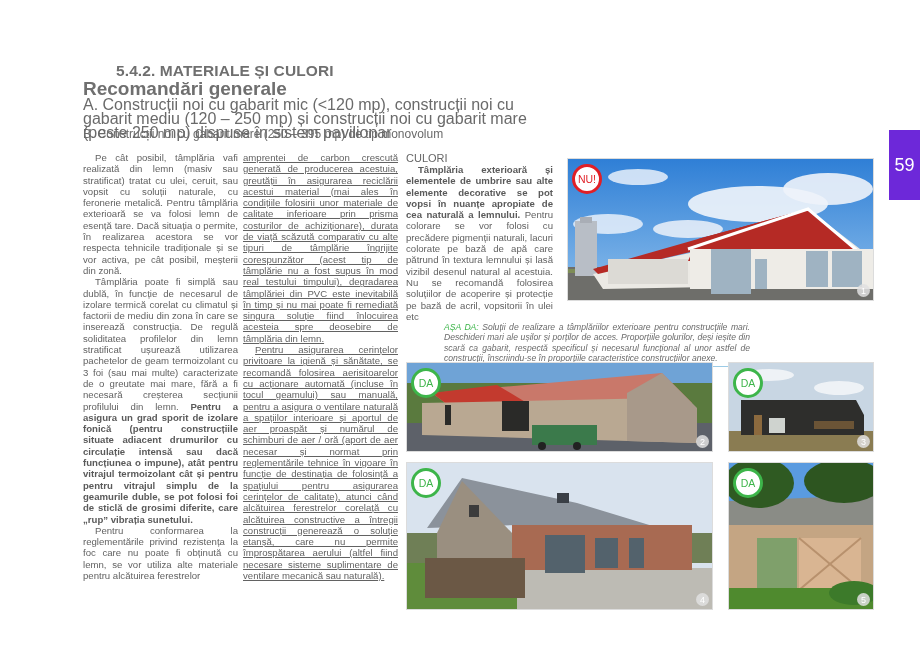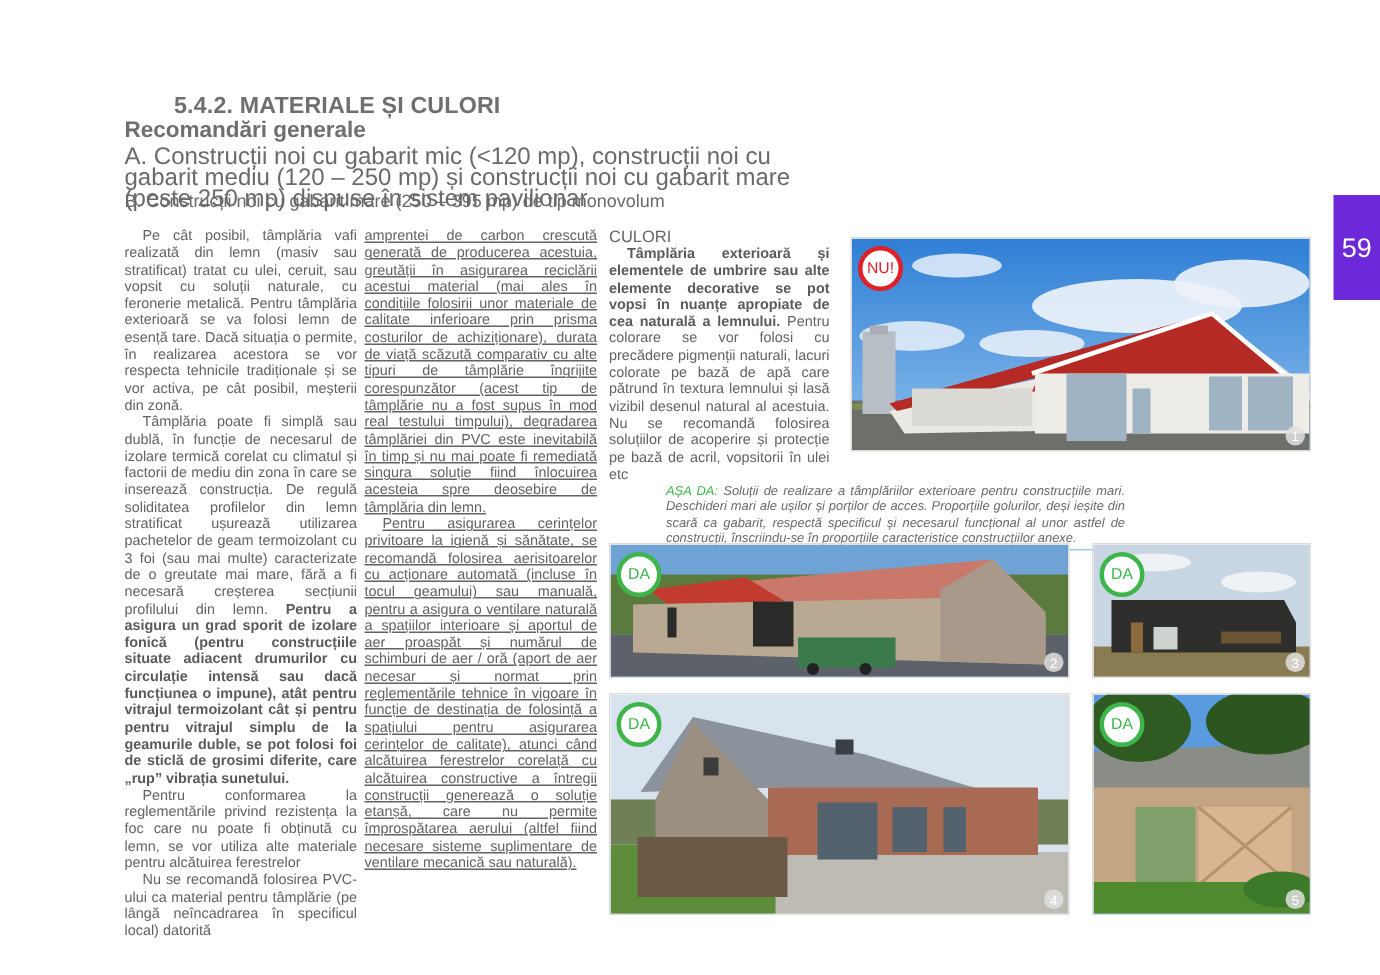--- a/index.html
+++ b/index.html
@@ -1,20 +1,20 @@
 <!DOCTYPE html>
 <html><head>
   <meta charset="utf-8">
   <style>
     * { box-sizing: border-box; margin: 0; padding: 0; }
     html, body { width: 920px; height: 650px; background: #ffffff; overflow: hidden; }
     body { position: relative; font-family: "Liberation Sans", sans-serif; color: #555555; }
 
     .section-title { position: absolute; left: 83px; top: 62px; font-size: 15.5px; font-weight: bold; color: #6f6f6f; letter-spacing: 0.1px; margin-left: 33px; }
-    .page-title { position: absolute; left: 83px; top: 78px; font-size: 15px; font-weight: bold; color: #6f6f6f; }
+    .page-title { position: absolute; left: 83px; top: 78px; font-size: 19px; font-weight: bold; color: #6f6f6f; }
     .subtitle-a { position: absolute; left: 83px; top: 98px; width: 475px; font-size: 16px; line-height: 14px; color: #6a6a6a; }
     .subtitle-b { position: absolute; left: 83px; top: 127px; width: 475px; font-size: 12px; line-height: 14px; color: #6a6a6a; }
 
     .col { position: absolute; top: 152px; width: 155px; font-size: 9.6px; line-height: 11.3px; color: #626262; text-align: justify; }
     .col p { text-indent: 12px; }
     .col b { color: #5a5a5a; }
     .col1 { left: 83px; }
     .col2 { left: 243px; text-decoration: underline; }
     .col3 { left: 406px; width: 147px; top: 152px; }
     .culori-head { font-size: 11px; color: #666666; text-indent: 0 !important; margin-bottom: 0; line-height: 12px; }
@@ -41,21 +41,20 @@
 
 <div class="section-title">5.4.2. MATERIALE ȘI CULORI</div>
 <div class="page-title">Recomandări generale</div>
 <div class="subtitle-a">A. Construcții noi cu gabarit mic (&lt;120 mp), construcții noi cu gabarit mediu (120 – 250 mp) și construcții noi cu gabarit mare (peste 250 mp) dispuse în sistem pavilionar</div>
 <div class="subtitle-b">B. Construcții noi cu gabarit mare (250 – 395 mp) de tip monovolum</div>
 
 <div class="col col1">
   <p>Pe cât posibil, tâmplăria vafi realizată din lemn (masiv sau stratificat) tratat cu ulei, ceruit, sau vopsit cu soluții naturale, cu feronerie metalică. Pentru tâmplăria exterioară se va folosi lemn de esență tare. Dacă situația o permite, în realizarea acestora se vor respecta tehnicile tradiționale și se vor activa, pe cât posibil, meșterii din zonă.</p>
   <p><span>Tâmplăria poate fi simplă sau dublă, în funcție de necesarul de izolare termică corelat cu climatul și factorii de mediu din zona în care se inserează construcția. De regulă soliditatea profilelor din lemn stratificat ușurează utilizarea pachetelor de geam termoizolant cu 3 foi (sau mai multe) caracterizate de o greutate mai mare, fără a fi necesară creșterea secțiunii profilului din lemn. </span><b>Pentru a asigura un grad sporit de izolare fonică (pentru construcțiile situate adiacent drumurilor cu circulație intensă sau dacă funcțiunea o impune), atât pentru vitrajul termoizolant cât și pentru pentru vitrajul simplu de la geamurile duble, se pot folosi foi de sticlă de grosimi diferite, care „rup” vibrația sunetului.</b></p>
   <p>Pentru conformarea la reglementările privind rezistența la foc care nu poate fi obținută cu lemn, se vor utiliza alte materiale pentru alcătuirea ferestrelor</p>
-  <p>Nu se recomandă folosirea PVC-ului ca material pentru tâmplărie (pe lângă neîncadrarea în specificul local) datorită</p>
 </div>
 
 <div class="col col2">
   <p style="text-indent:0">amprentei de carbon crescută generată de producerea acestuia, greutății în asigurarea reciclării acestui material (mai ales în condițiile folosirii unor materiale de calitate inferioare prin prisma costurilor de achiziționare), durata de viață scăzută comparativ cu alte tipuri de tâmplărie îngrijite corespunzător (acest tip de tâmplărie nu a fost supus în mod real testului timpului), degradarea tâmplăriei din PVC este inevitabilă în timp și nu mai poate fi remediată singura soluție fiind înlocuirea acesteia spre deosebire de tâmplăria din lemn.</p>
   <p>Pentru asigurarea cerințelor privitoare la igienă și sănătate, se recomandă folosirea aerisitoarelor cu acționare automată (incluse în tocul geamului) sau manuală, pentru a asigura o ventilare naturală a spațiilor interioare și aportul de aer proaspăt și numărul de schimburi de aer / oră (aport de aer necesar și normat prin reglementările tehnice în vigoare în funcție de destinația de folosință a spațiului pentru asigurarea cerințelor de calitate), atunci când alcătuirea ferestrelor corelață cu alcătuirea constructive a întregii construcții generează o soluție etanșă, care nu permite împrospătarea aerului (altfel fiind necesare sisteme suplimentare de ventilare mecanică sau naturală).</p>
 </div>
 
 <div class="col col3">
   <p class="culori-head">CULORI</p>
   <p><b>Tâmplăria exterioară și elementele de umbrire sau alte elemente decorative se pot vopsi în nuanțe apropiate de cea naturală a lemnului.</b><span> Pentru colorare se vor folosi cu precădere pigmenții naturali, lacuri colorate pe bază de apă care pătrund în textura lemnului și lasă vizibil desenul natural al acestuia. Nu se recomandă folosirea soluțiilor de acoperire și protecție pe bază de acril, vopsitorii în ulei etc</span></p>

